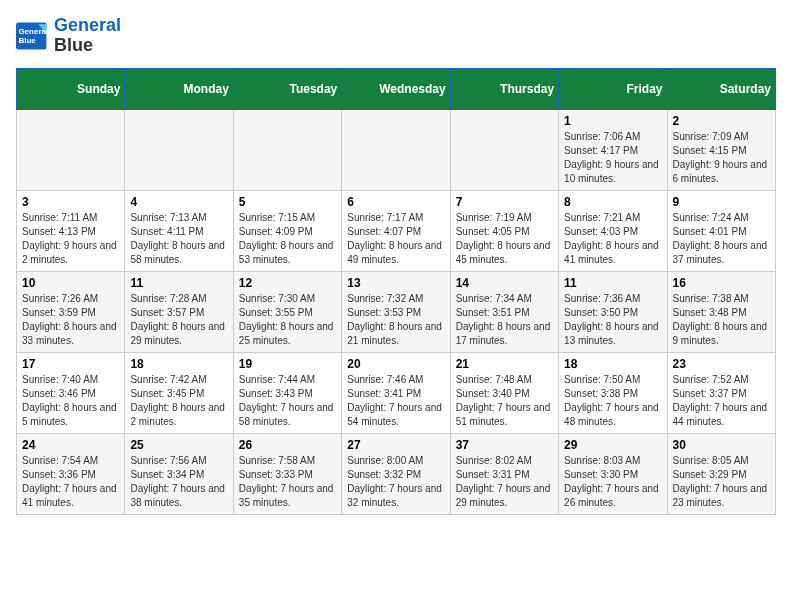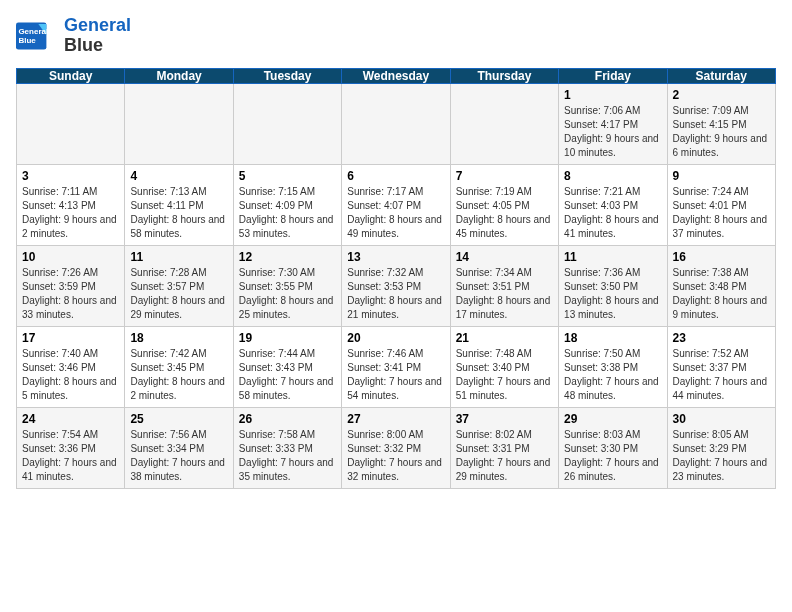--- a/index.html
+++ b/index.html
@@ -12,21 +12,21 @@
     }
     .header-area {
       display: flex;
       justify-content: space-between;
       align-items: flex-start;
       margin-bottom: 12px;
     }
     .logo {
       display: flex;
       align-items: center;
-      gap: 16px;
+      gap: 6px;
     }
     .logo-text {
       font-size: 18px;
       font-weight: bold;
       color: #333;
       line-height: 1.1;
     }
     .logo-blue { color: #1565c0; }
     .logo-icon {
       width: 32px;
@@ -43,24 +43,24 @@
     .location {
       font-size: 16px;
       color: #555;
     }
     .calendar {
       width: 100%;
       border-collapse: collapse;
       font-size: 11px;
     }
     .calendar thead th {
-      background-color: #0c4a6e;
+      background-color: #15803d;
       color: #fff;
-      padding: 0 4px;
-      text-align: center;
+      padding: 13px 4px;
+      text-align: right;
       font-size: 12px;
       font-weight: bold;
       border: 1px solid #1565c0;
     }
     .calendar tbody td {
       vertical-align: top;
       padding: 4px 5px;
       border: 1px solid #ccc;
       width: 14.28%;
       height: 80px;

